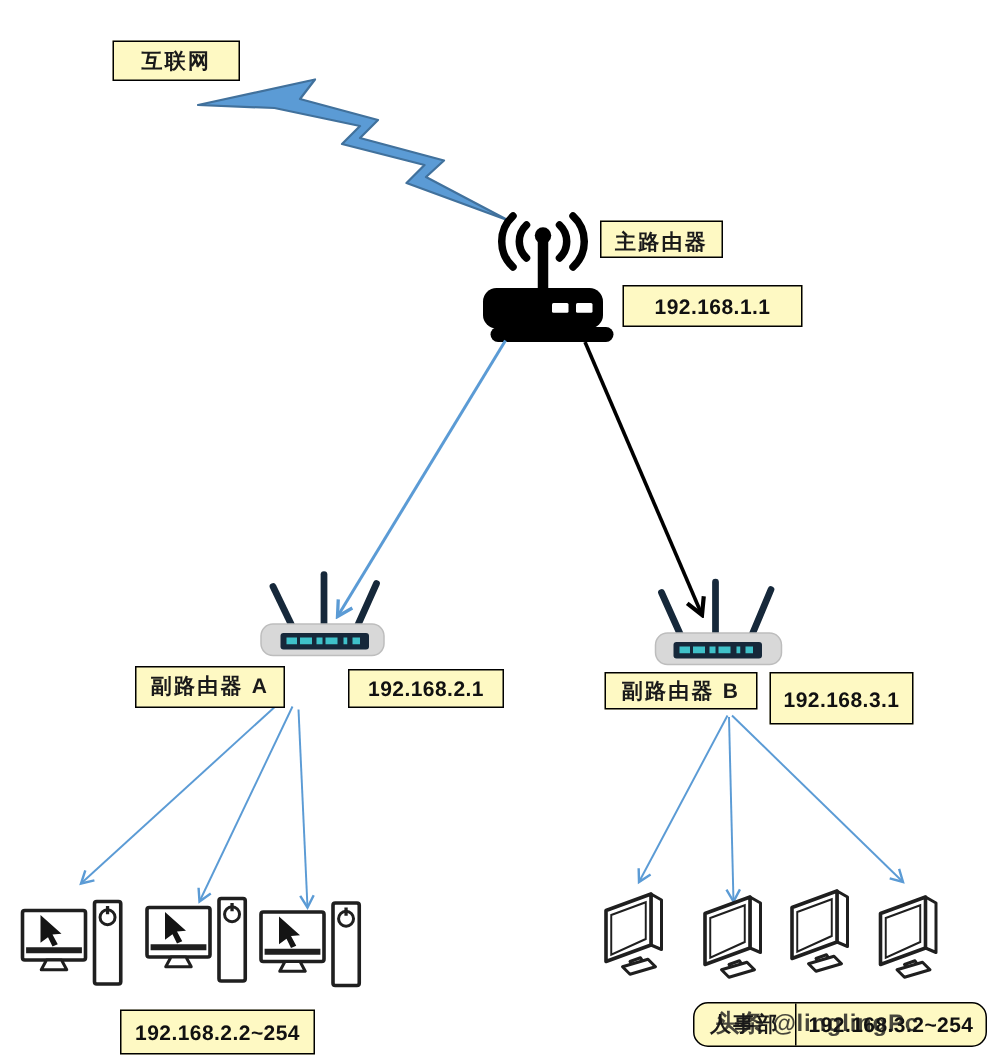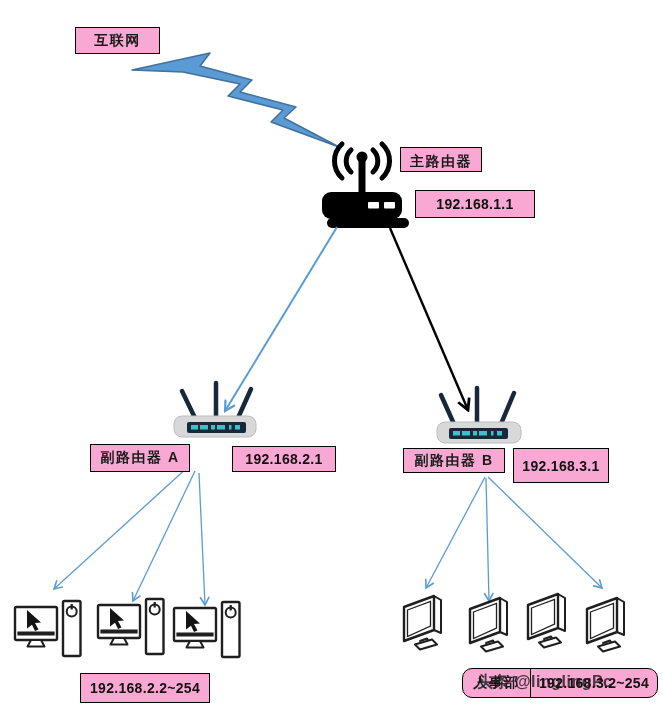--- a/index.html
+++ b/index.html
@@ -1,19 +1,19 @@
 <!DOCTYPE html>
 <html><head>
 <meta charset="utf-8">
 <style>
   html,body{margin:0;padding:0;background:#fff;}
   .canvas{position:relative;width:663px;height:705px;background:#fff;overflow:hidden;
           font-family:"Liberation Sans","DejaVu Sans",sans-serif;}
   .scene{position:absolute;left:0;top:0;}
-  .box{position:absolute;background:#f9a8d4;border:1.6px solid #000;box-sizing:border-box;
+  .box{position:absolute;background:#fef9c3;border:1.6px solid #000;box-sizing:border-box;
        display:flex;align-items:center;justify-content:center;}
   .zh{font-size:14px;font-weight:600;letter-spacing:1.5px;color:#1a1a1a;white-space:nowrap;}
   .ip{font-size:14px;font-weight:700;color:#111;letter-spacing:.3px;white-space:nowrap;}
   .split{padding:0;}
   .cell{display:flex;align-items:center;justify-content:center;height:100%;box-sizing:border-box;}
   .watermark{position:absolute;font-size:16px;font-weight:700;color:rgba(25,25,25,.8);
              letter-spacing:.5px;white-space:nowrap;z-index:3;}
   .wifi{fill:none;stroke:#000;stroke-width:5;stroke-linecap:round;}
   .ant{stroke:#16283a;stroke-width:4.5;stroke-linecap:round;}
   .fan{stroke:#5b9bd5;stroke-width:1.3;fill:none;}

